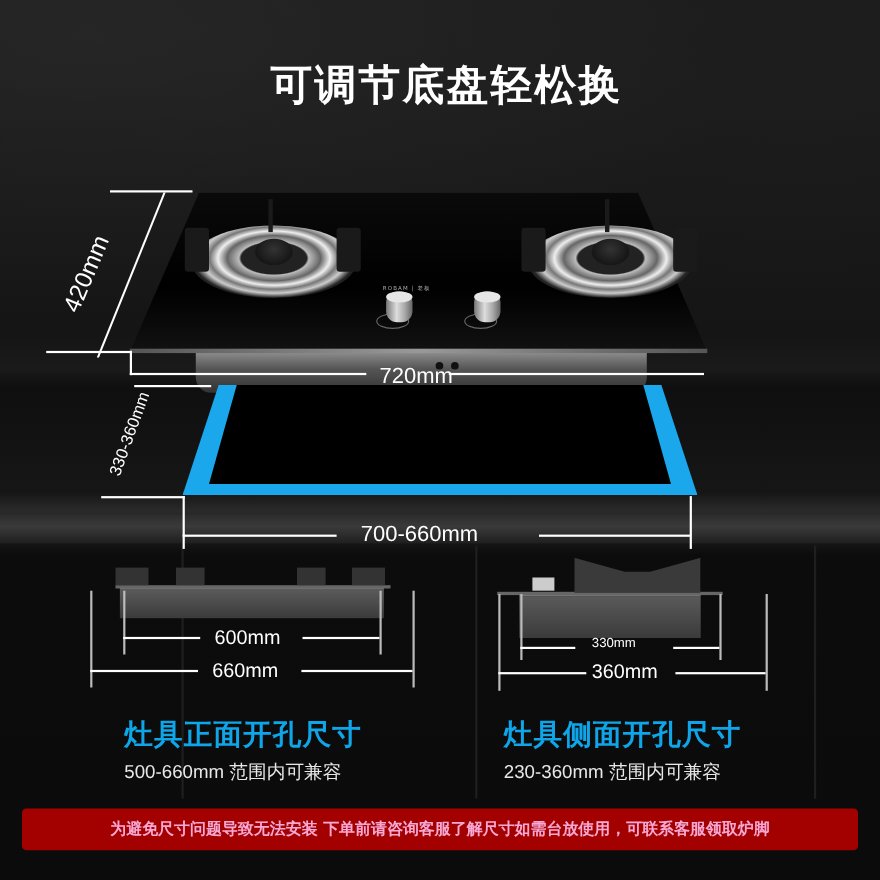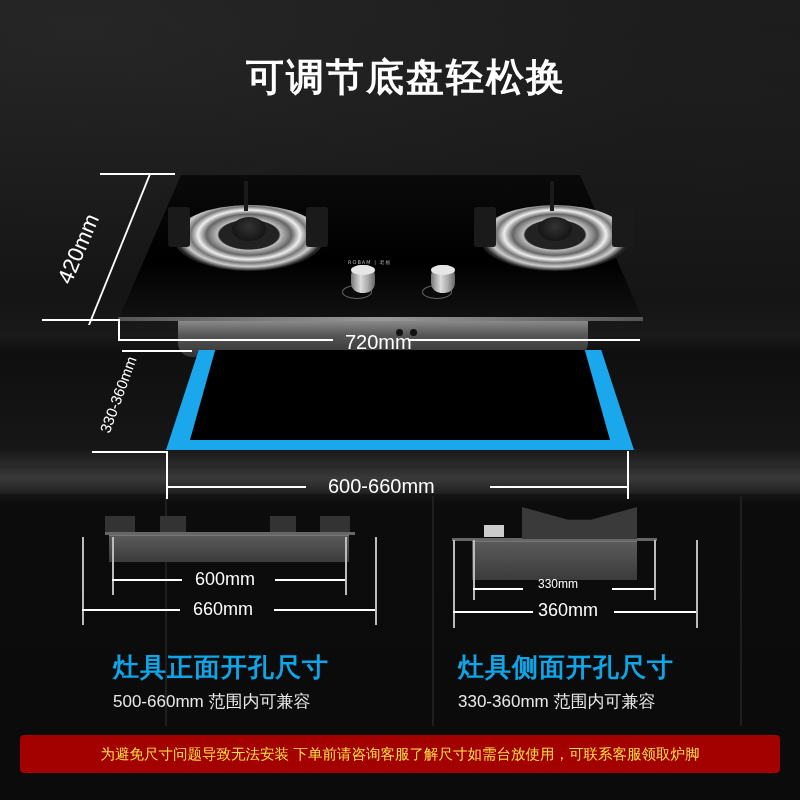--- a/index.html
+++ b/index.html
@@ -61,21 +61,21 @@
 
   
   .front-view { position: absolute; left: 105px; top: 512px; width: 250px; height: 50px; }
   .side-view { position: absolute; left: 452px; top: 505px; width: 205px; height: 75px; }
   .body-box { position: absolute; background: linear-gradient(180deg,#5a5a5a,#3b3b3b); border-top: 2px solid #777; }
 
   .caption-title { position: absolute; font-size: 26px; font-weight: bold; color: #0ea5e9; letter-spacing: 1px; }
   .caption-sub { position: absolute; font-size: 17px; color: #e8e8e8; font-family: "Liberation Sans", "DejaVu Sans", sans-serif; }
 
   .notice { position: absolute; left: 20px; top: 735px; width: 760px; height: 38px; background: #a30000;
-    border-radius: 4px; color: #fde047; font-size: 14.5px; font-weight: normal; text-align: center; line-height: 38px; white-space: nowrap; }
+    border-radius: 4px; color: #f9a8d4; font-size: 14.5px; font-weight: bold; text-align: center; line-height: 38px; white-space: nowrap; }
 </style>
 </head>
 <body>
 
 <div class="stage">
   <div class="wall-shade"></div>
   <div class="counter-edge"></div>
   <div class="cabinet-line" style="left:165px"></div>
   <div class="cabinet-line" style="left:432px"></div>
   <div class="cabinet-line" style="left:740px"></div>
@@ -132,21 +132,21 @@
 <div class="cutout-inner"></div>
 
 <div class="dim" style="left:122px;top:350px;width:70px;height:2px"></div>
 <div class="dim" style="left:92px;top:451px;width:76px;height:2px"></div>
 <div class="rot" style="left:78px;top:386px;font-size:15px;transform:rotate(-70deg)">330-360mm</div>
 
 <div class="dim" style="left:166px;top:451px;width:2px;height:48px"></div>
 <div class="dim" style="left:627px;top:451px;width:2px;height:48px"></div>
 <div class="dim" style="left:166px;top:486px;width:140px;height:2px"></div>
 <div class="dim" style="left:490px;top:486px;width:138px;height:2px"></div>
-<div class="dim-label" style="left:328px;top:475px;font-size:20px">600-660mm</div>
+<div class="dim-label" style="left:328px;top:475px;font-size:20px">700-660mm</div>
 
 <div class="front-view">
   <div class="body-box" style="left:4px;top:22px;width:240px;height:28px"></div>
   <div style="position:absolute;left:0;top:20px;width:250px;height:3px;background:#666"></div>
   <div style="position:absolute;left:0;top:4px;width:30px;height:16px;background:#333"></div>
   <div style="position:absolute;left:55px;top:4px;width:26px;height:16px;background:#333"></div>
   <div style="position:absolute;left:165px;top:4px;width:26px;height:16px;background:#333"></div>
   <div style="position:absolute;left:215px;top:4px;width:30px;height:16px;background:#333"></div>
 </div>
 <div class="dim" style="left:112px;top:537px;width:1.5px;height:58px;background:#bbb"></div>
@@ -173,15 +173,15 @@
 <div class="dim" style="left:473px;top:588px;width:50px;height:1.5px"></div>
 <div class="dim" style="left:612px;top:588px;width:42px;height:1.5px"></div>
 <div class="dim" style="left:453px;top:611px;width:80px;height:1.5px"></div>
 <div class="dim" style="left:614px;top:611px;width:82px;height:1.5px"></div>
 <div class="dim-label" style="left:538px;top:577px;font-size:12px">330mm</div>
 <div class="dim-label" style="left:538px;top:600px;font-size:18px">360mm</div>
 
 <div class="caption-title" style="left:113px;top:650px">灶具正面开孔尺寸</div>
 <div class="caption-sub" style="left:113px;top:690px">500-660mm 范围内可兼容</div>
 <div class="caption-title" style="left:458px;top:650px">灶具侧面开孔尺寸</div>
-<div class="caption-sub" style="left:458px;top:690px">330-360mm 范围内可兼容</div>
+<div class="caption-sub" style="left:458px;top:690px">230-360mm 范围内可兼容</div>
 
 <div class="notice">为避免尺寸问题导致无法安装 下单前请咨询客服了解尺寸如需台放使用，可联系客服领取炉脚</div>
 
 </body></html>

